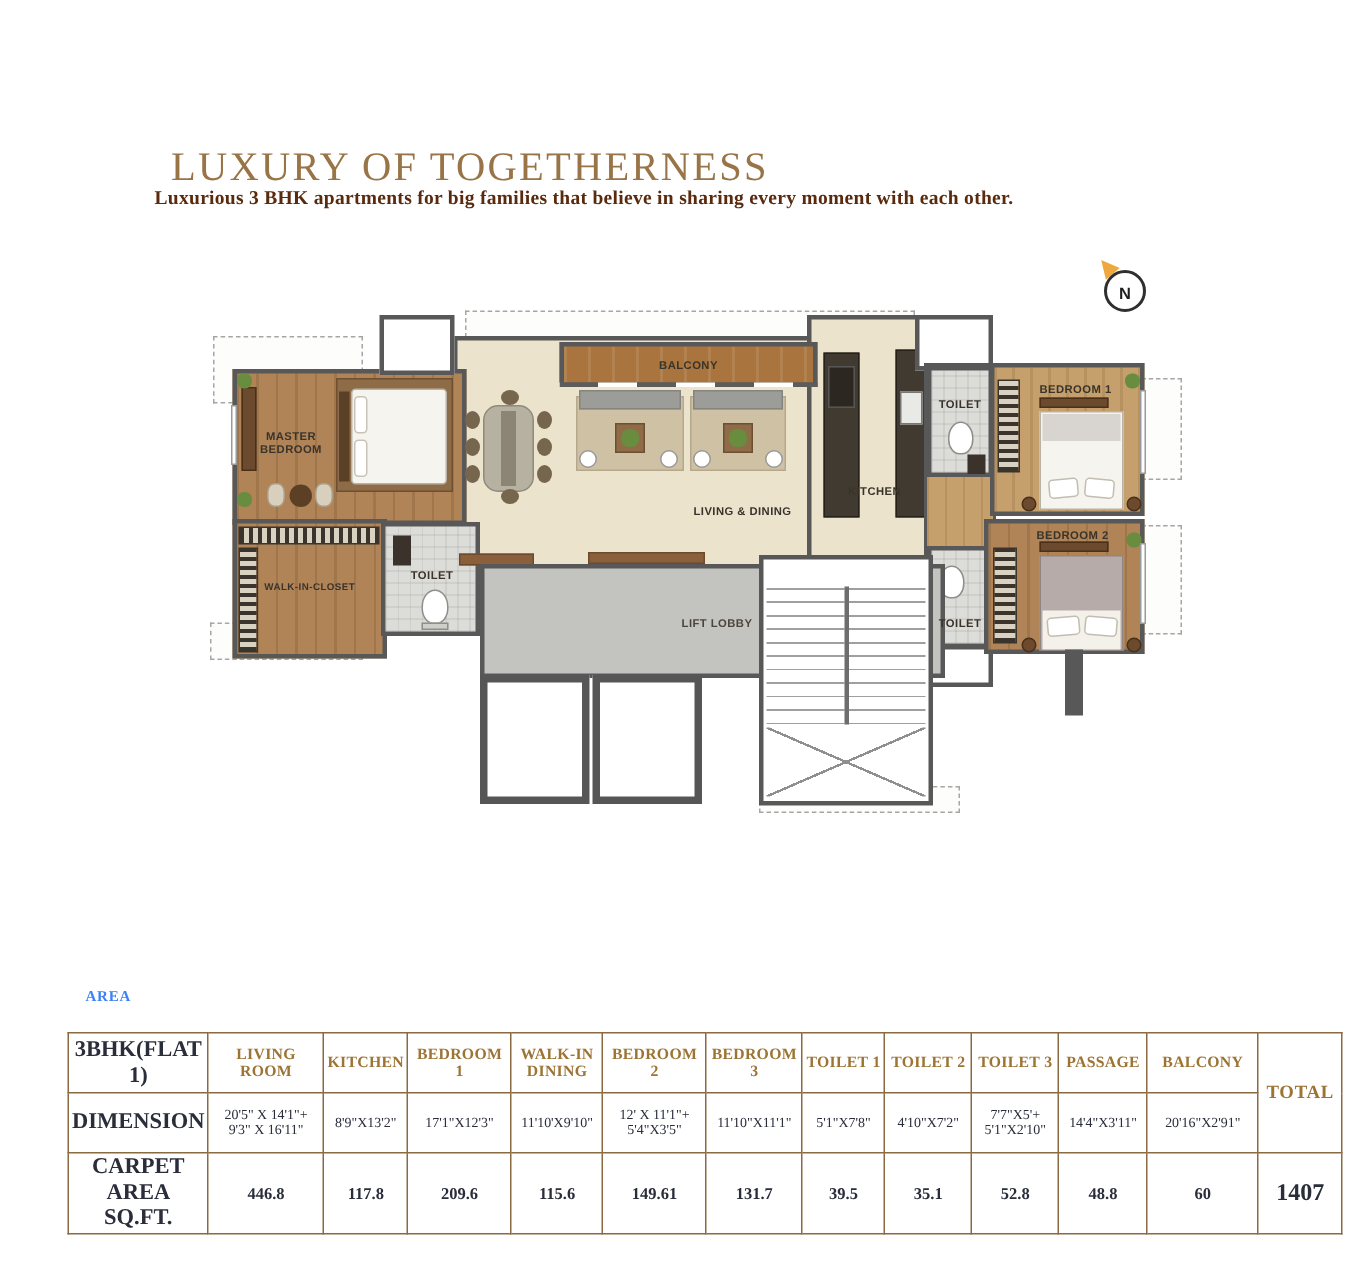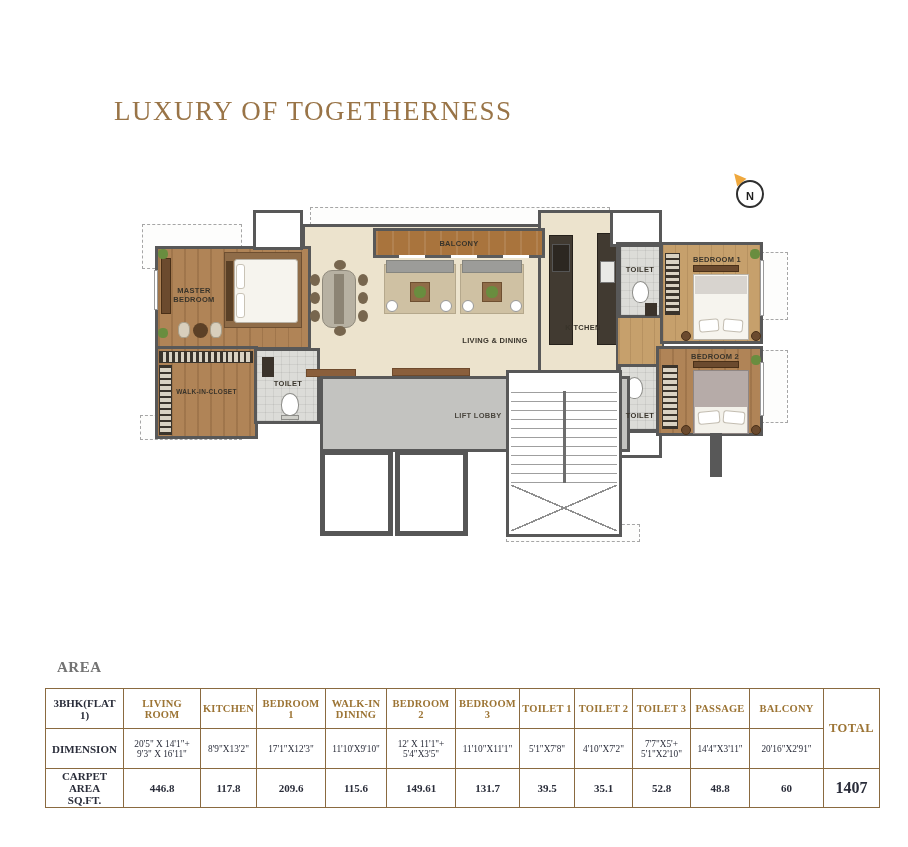--- a/index.html
+++ b/index.html
@@ -25,38 +25,39 @@
   .gray{background:#c3c3c0;}
   .hatch-v{background:repeating-linear-gradient(90deg,#3a342c 0 2.5px,#d9d2c3 2.5px 6px);border:1px solid #3a342c;}
   .hatch-h{background:repeating-linear-gradient(0deg,#3a342c 0 2.5px,#d9d2c3 2.5px 6px);border:1px solid #3a342c;}
   .xlines{background-image:linear-gradient(to top right,transparent calc(50% - .8px),#8f8f8f calc(50% - .8px) calc(50% + .8px),transparent calc(50% + .8px)),linear-gradient(to bottom right,transparent calc(50% - .8px),#8f8f8f calc(50% - .8px) calc(50% + .8px),transparent calc(50% + .8px));}
   .treads{background-color:#fff;background-image:repeating-linear-gradient(0deg,#9f9f9f 0 1px,transparent 1px 9px);}
   .green{background:#698d3f;border-radius:45%;}
   .wc{background:#fff;border:1px solid #8e8e8a;border-radius:50% 50% 45% 45%;}
   .circ{border-radius:50%;}
   .darkwood{background:#6b4a2e;border:1px solid #4a3018;}
   
-  .area-label{position:absolute;left:57px;top:659px;font-size:15px;font-weight:bold;color:#737373;letter-spacing:.5px;}
+  .area-label{position:absolute;left:57px;top:659px;font-size:10px;font-weight:bold;color:#3b82f6;letter-spacing:.5px;}
   .area-value{position:absolute;left:165px;top:657px;font-size:15px;color:#2b2b33;letter-spacing:1.2px;}
   table.dims{position:absolute;left:45px;top:688px;border-collapse:collapse;table-layout:fixed;}
   table.dims td{border:1.4px solid #8a6a40;text-align:center;vertical-align:middle;
       white-space:pre-line;padding:1px 2px;box-sizing:border-box;}
   .h{color:#9c7434;font-weight:bold;font-size:10.5px;height:40px;letter-spacing:.2px;}
-  .corner,.rowlab{color:#2a2d3a;font-weight:bold;font-size:11px;}
+  .corner,.rowlab{color:#2a2d3a;font-weight:bold;font-size:15px;}
   .dim{color:#2a2d3a;font-size:9.3px;height:40px;}
   .val{color:#2a2d3a;font-weight:bold;font-size:11px;height:36px;}
   .total-cell{color:#9c7434;font-weight:bold;font-size:12.5px;letter-spacing:.5px;}
   .total-val{color:#2a2d3a;font-weight:bold;font-size:16px;}
 </style>
 </head>
 <body>
 
 <div class="page">
 
   <h1 class="title">LUXURY OF TOGETHERNESS</h1>
+  <p class="subtitle">Luxurious 3 BHK apartments for big families that believe in sharing every moment with each other.</p>
 
   <div class="plan">
 
     <div class="dash" style="left:2px;top:52px;width:100px;height:45px;"></div>
     <div class="dash" style="left:170px;top:35px;width:300px;height:23px;"></div>
     <div class="dash" style="left:621px;top:80px;width:27px;height:68px;"></div>
     <div class="dash" style="left:621px;top:178px;width:27px;height:73px;"></div>
     <div class="dash" style="left:0px;top:243px;width:102px;height:25px;"></div>
     <div class="dash" style="left:366px;top:352px;width:134px;height:18px;"></div>
 

